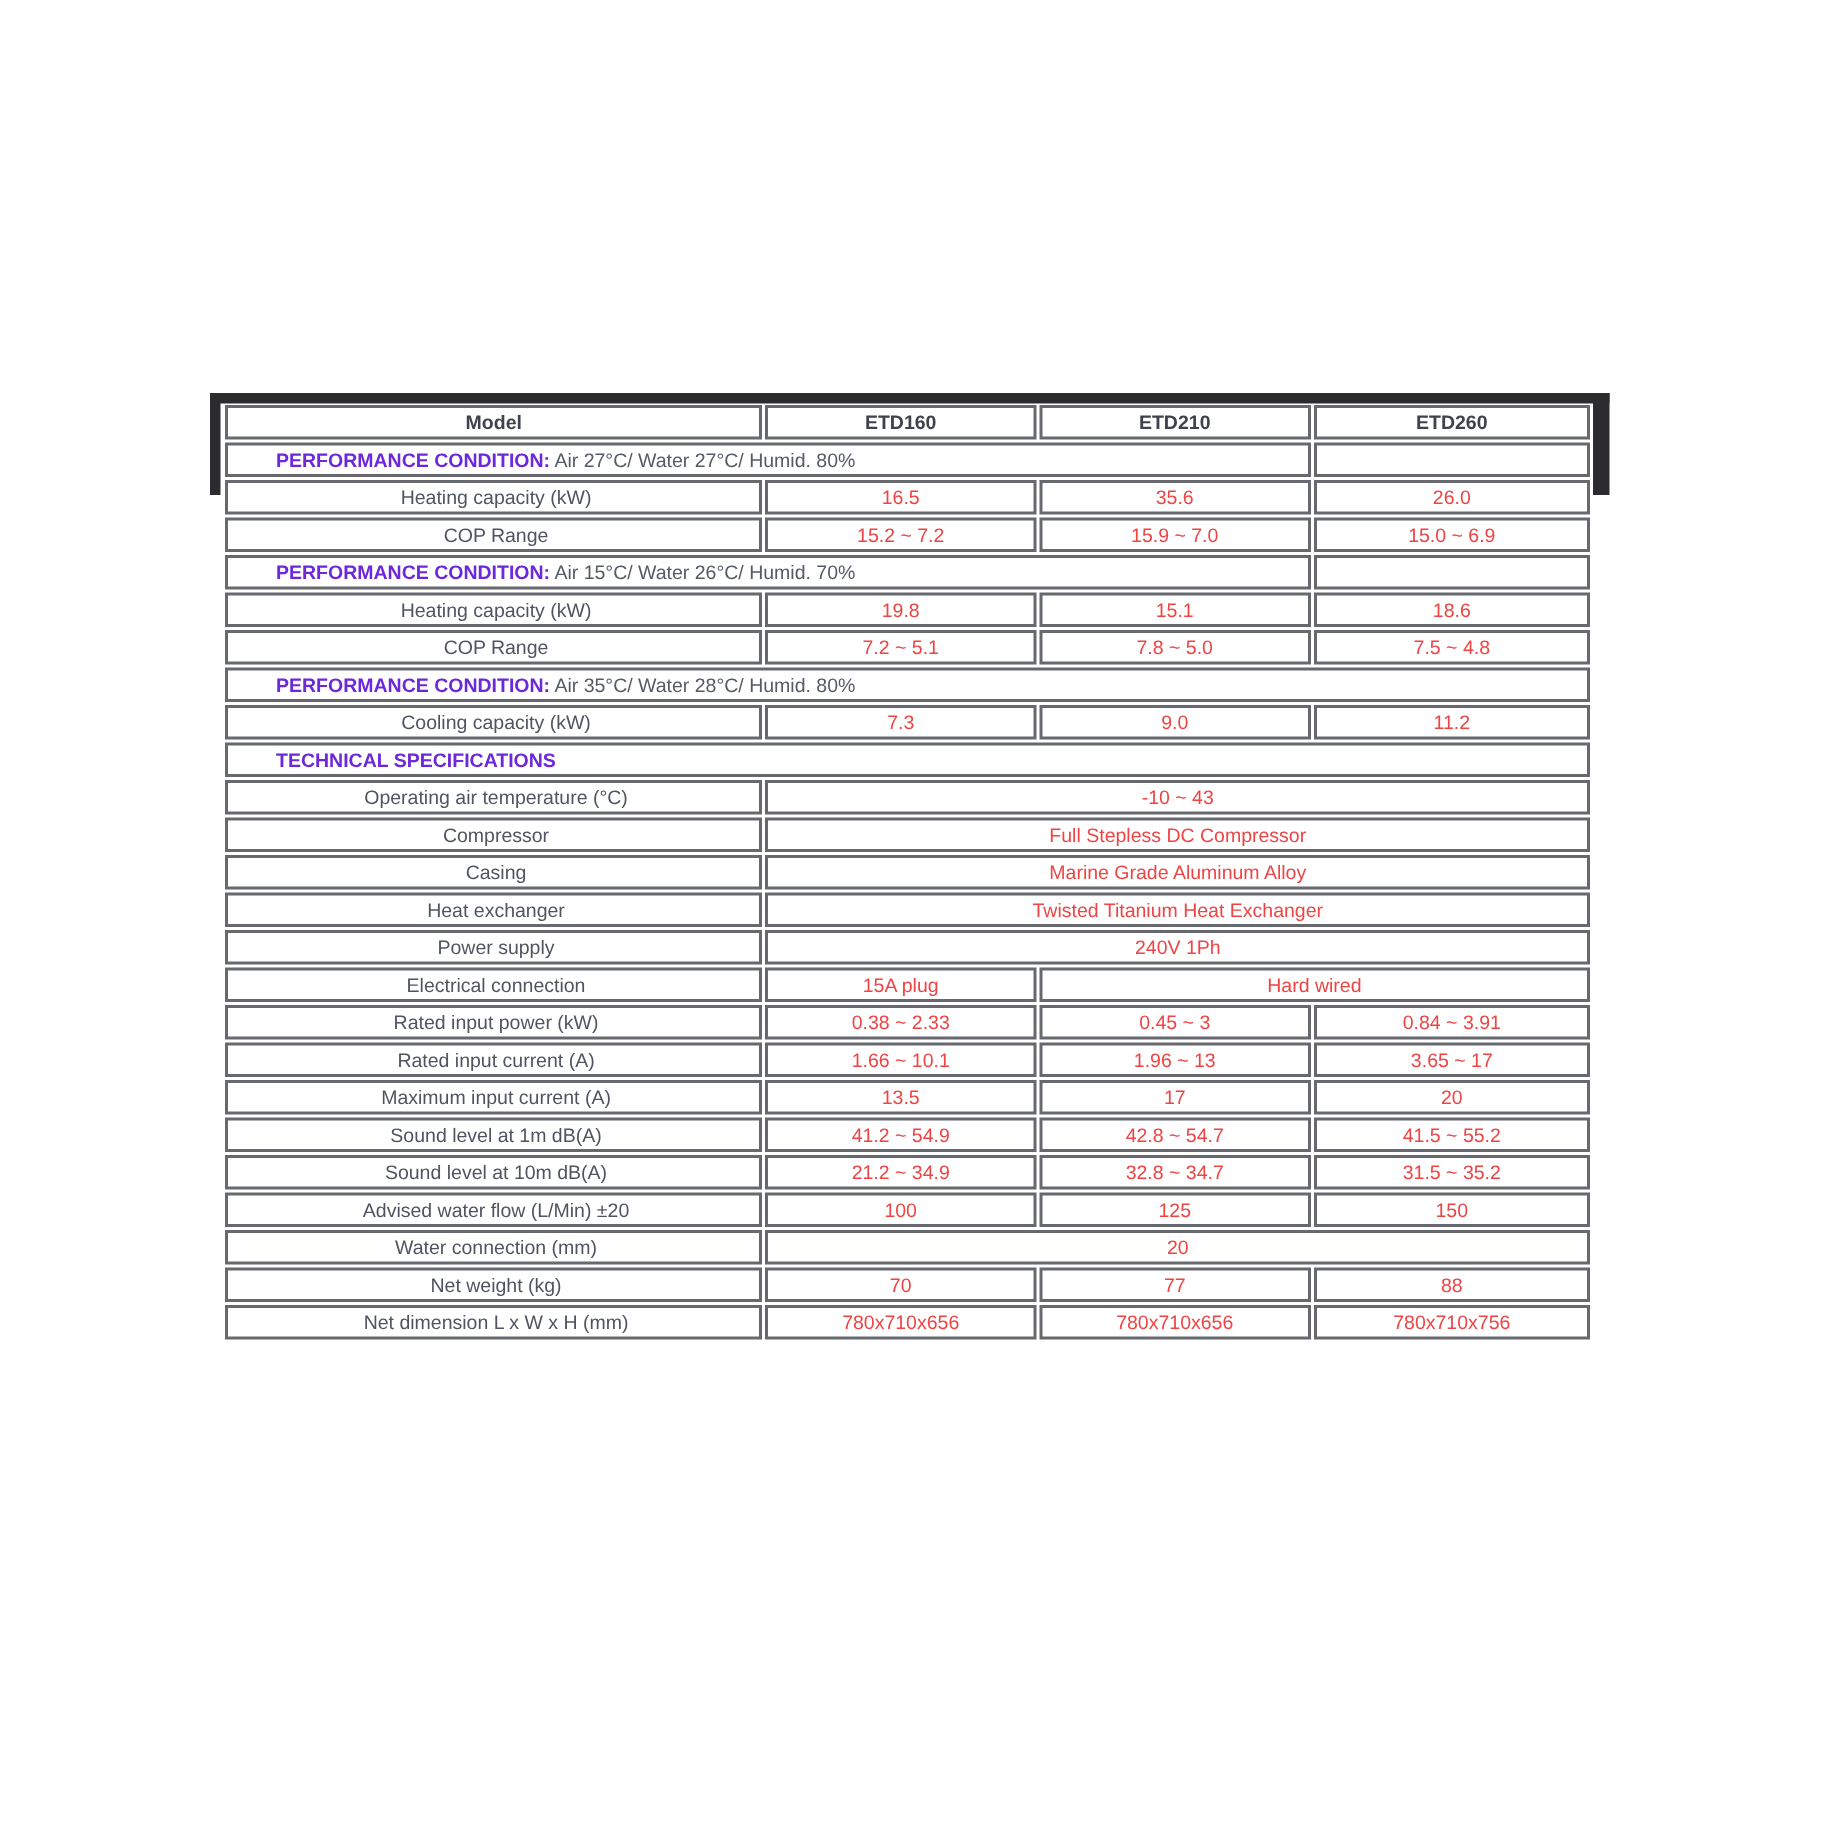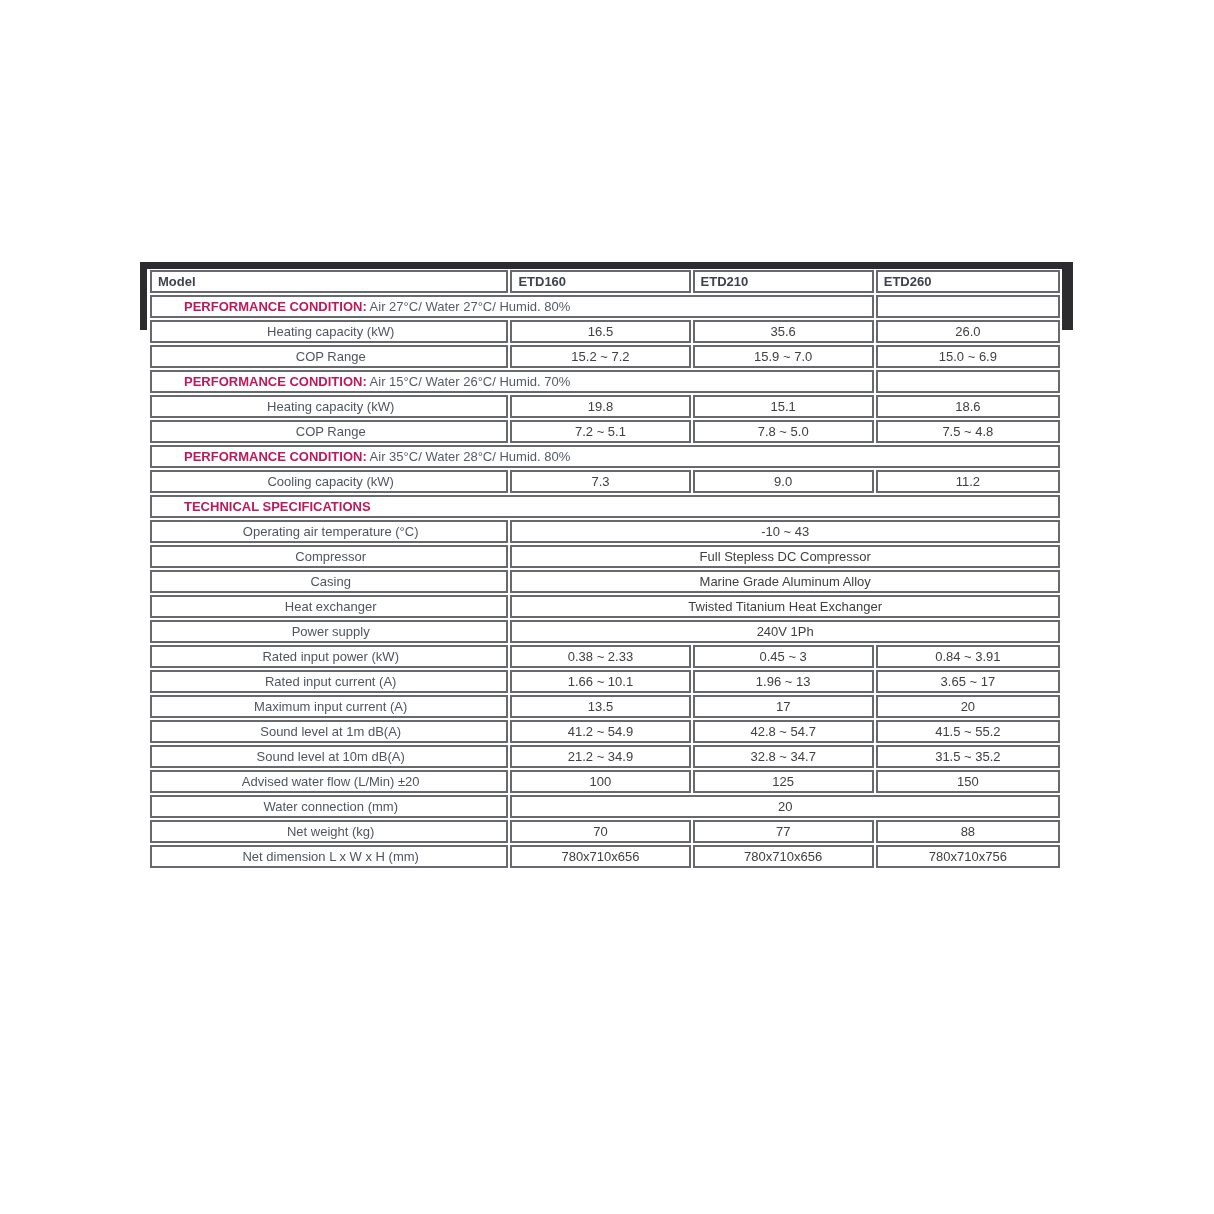--- a/index.html
+++ b/index.html
@@ -45,42 +45,42 @@
     line-height: 15px;
     color: #525866;
     vertical-align: middle;
     padding: 1px 6px;
     overflow: hidden;
     white-space: nowrap;
   }
   th {
     font-weight: bold;
     color: #3d424d;
-    text-align: left;
+    text-align: center;
   }
   td.label {
     text-align: center;
     padding-left: 9px;
     color: #4f5560;
   }
   td.section {
     text-align: left;
     padding-left: 9px;
   }
   td.section .sec-bold {
     font-weight: bold;
-    color: #be185d;
+    color: #6d28d9;
     padding-left: 23px;
   }
   td.section .sec-rest {
     color: #555b66;
   }
   td.value {
     text-align: center;
-    color: #404040;
+    color: #ef4444;
   }
   td.empty-tail { }
 </style>
 </head>
 <body>
 
 <div class="sheet">
   <div class="scan-frame"></div>
   <table class="spec">
     <colgroup>
@@ -156,20 +156,25 @@
         </tr>
         <tr>
           <td class="label">Heat exchanger</td>
           <td class="value" colspan="3">Twisted Titanium Heat Exchanger</td>
         </tr>
         <tr>
           <td class="label">Power supply</td>
           <td class="value" colspan="3">240V 1Ph</td>
         </tr>
         <tr>
+          <td class="label">Electrical connection</td>
+          <td class="value">15A plug</td>
+          <td class="value" colspan="2">Hard wired</td>
+        </tr>
+        <tr>
           <td class="label">Rated input power (kW)</td>
           <td class="value">0.38 ~ 2.33</td>
           <td class="value">0.45 ~ 3</td>
           <td class="value">0.84 ~ 3.91</td>
         </tr>
         <tr>
           <td class="label">Rated input current (A)</td>
           <td class="value">1.66 ~ 10.1</td>
           <td class="value">1.96 ~ 13</td>
           <td class="value">3.65 ~ 17</td>

